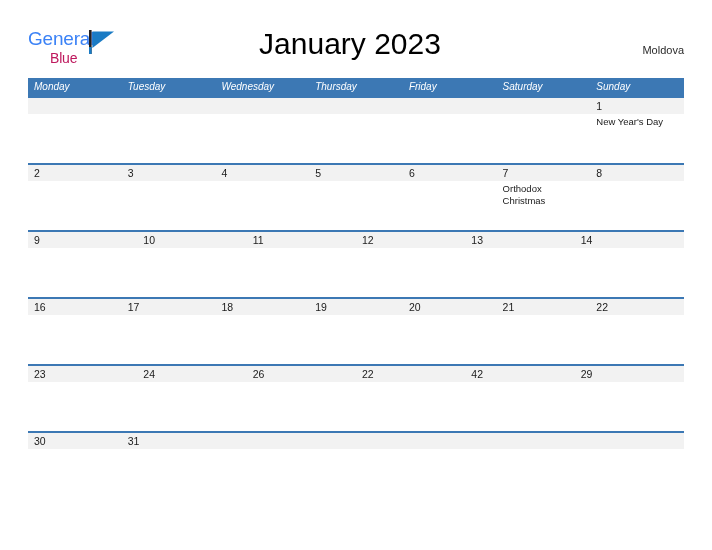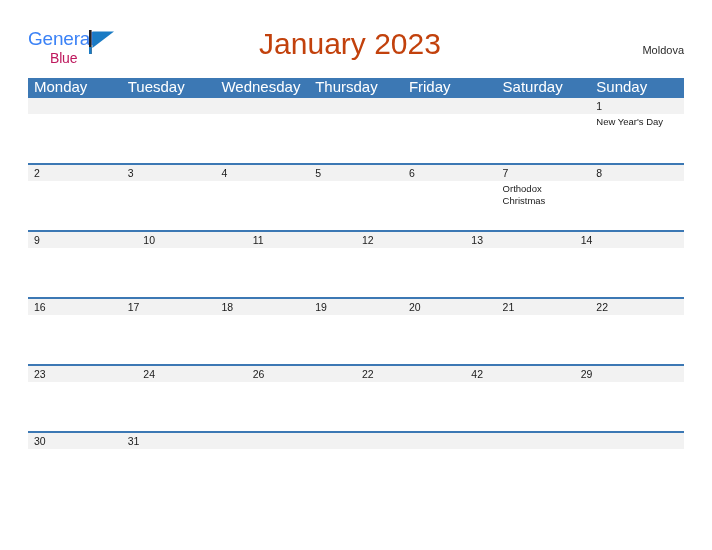--- a/index.html
+++ b/index.html
@@ -64,21 +64,21 @@
   }
   .logo-flag svg { display: block; }
 
   .cal-title {
     position: absolute;
     left: 0;
     right: 12px;
     top: 2px;
     text-align: center;
     font-size: 30px;
-    color: #c2410c;
+    color: #000000;
     font-weight: normal;
     letter-spacing: 0px;
     line-height: 36px;
   }
   .cal-country {
     position: absolute;
     right: 0;
     top: 18px;
     font-size: 11px;
     color: #2b2b2b;
@@ -96,26 +96,27 @@
   }
   .weekday-row {
     display: flex;
     width: 656px;
     height: 18px;
     background: #3c78b4;
   }
   .weekday {
     flex: 1 1 0;
     color: #ffffff;
-    font-size: 15px;
+    font-size: 10px;
     line-height: 18px;
     padding-left: 6px;
     box-sizing: border-box;
     white-space: nowrap;
     overflow: hidden;
+    font-style: italic;
   }
 
   .week-row {
     position: relative;
     width: 656px;
     height: 67px;
     border-top: 2px solid #3c78b4;
     box-sizing: border-box;
     background: #ffffff;
   }

